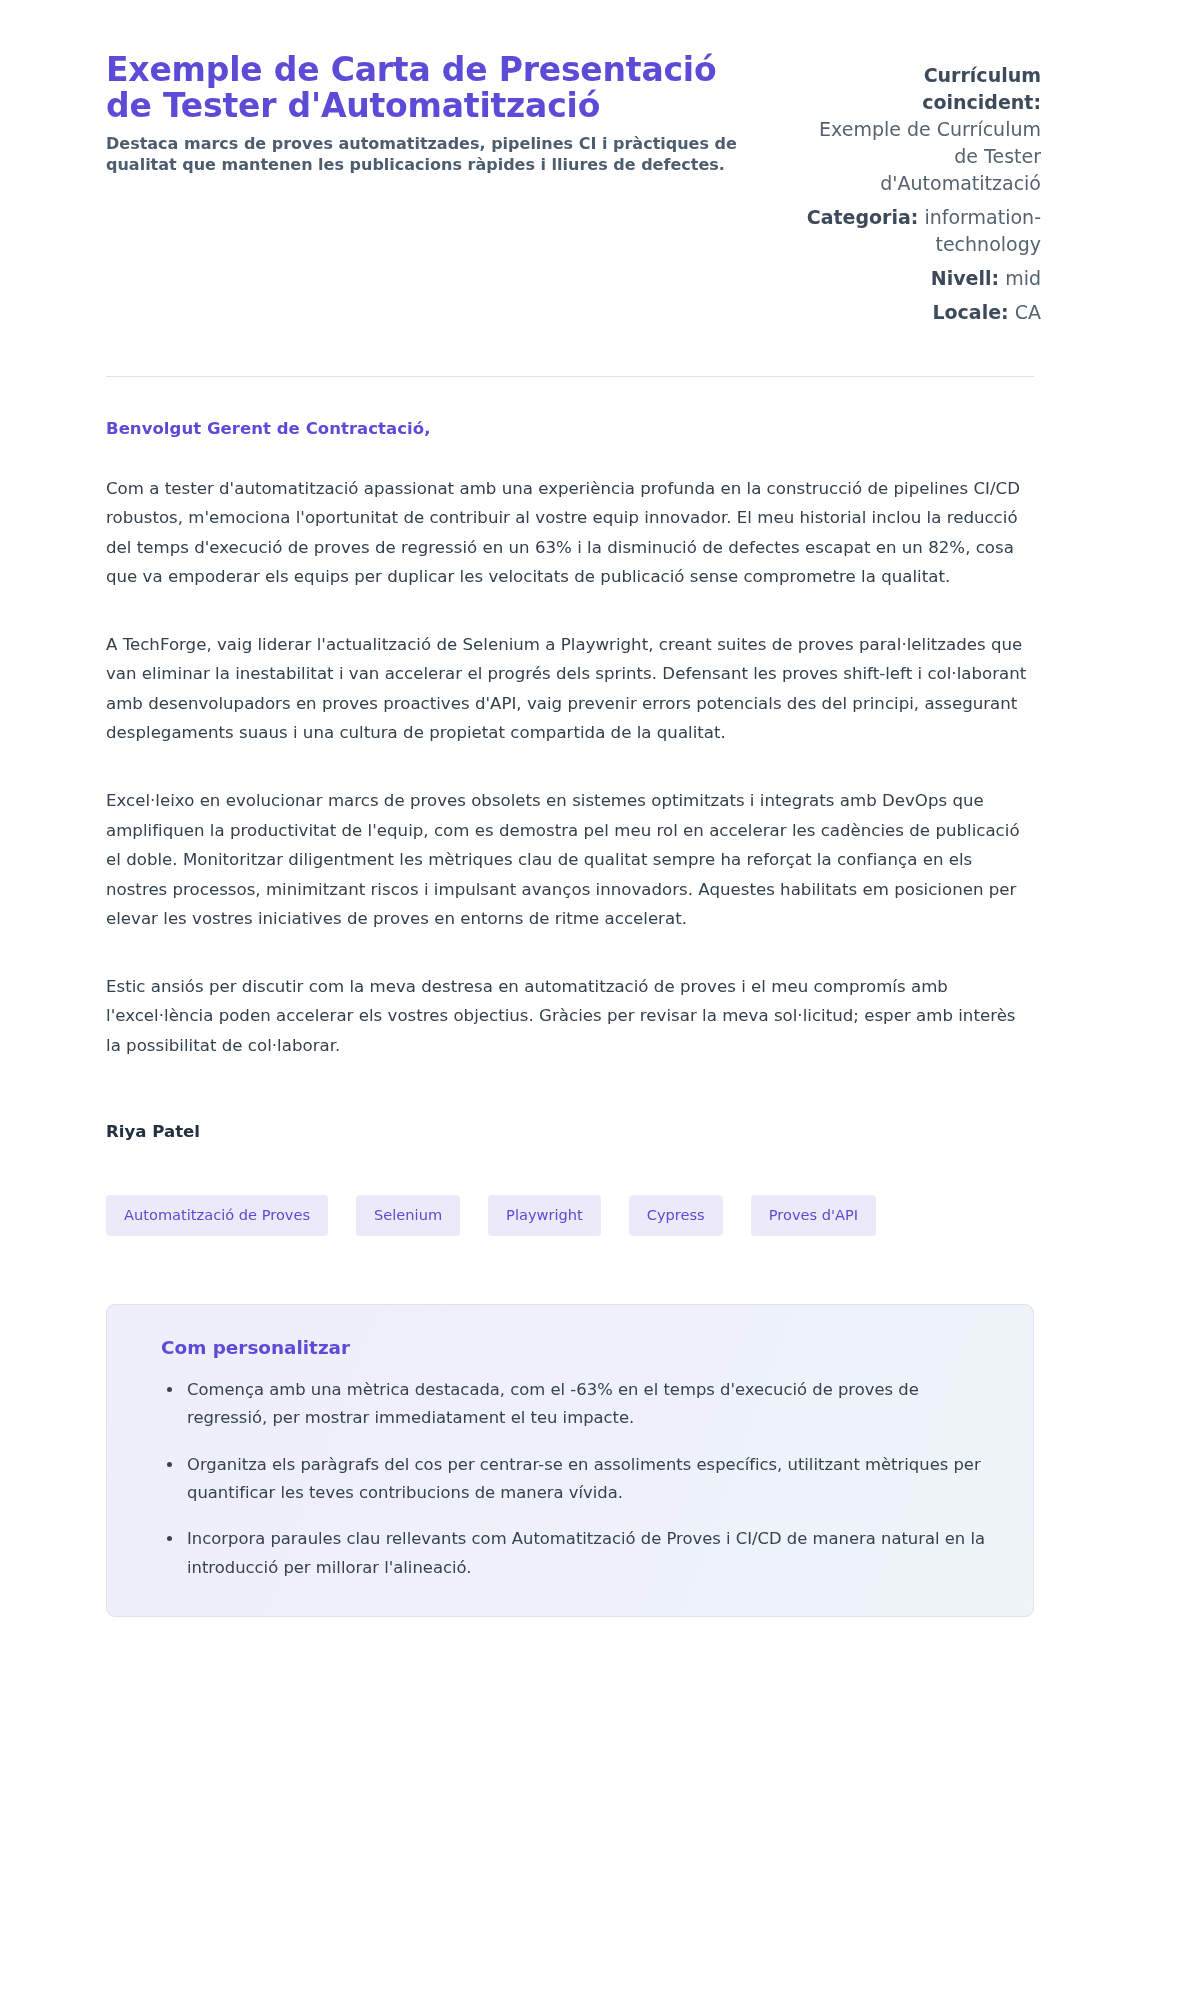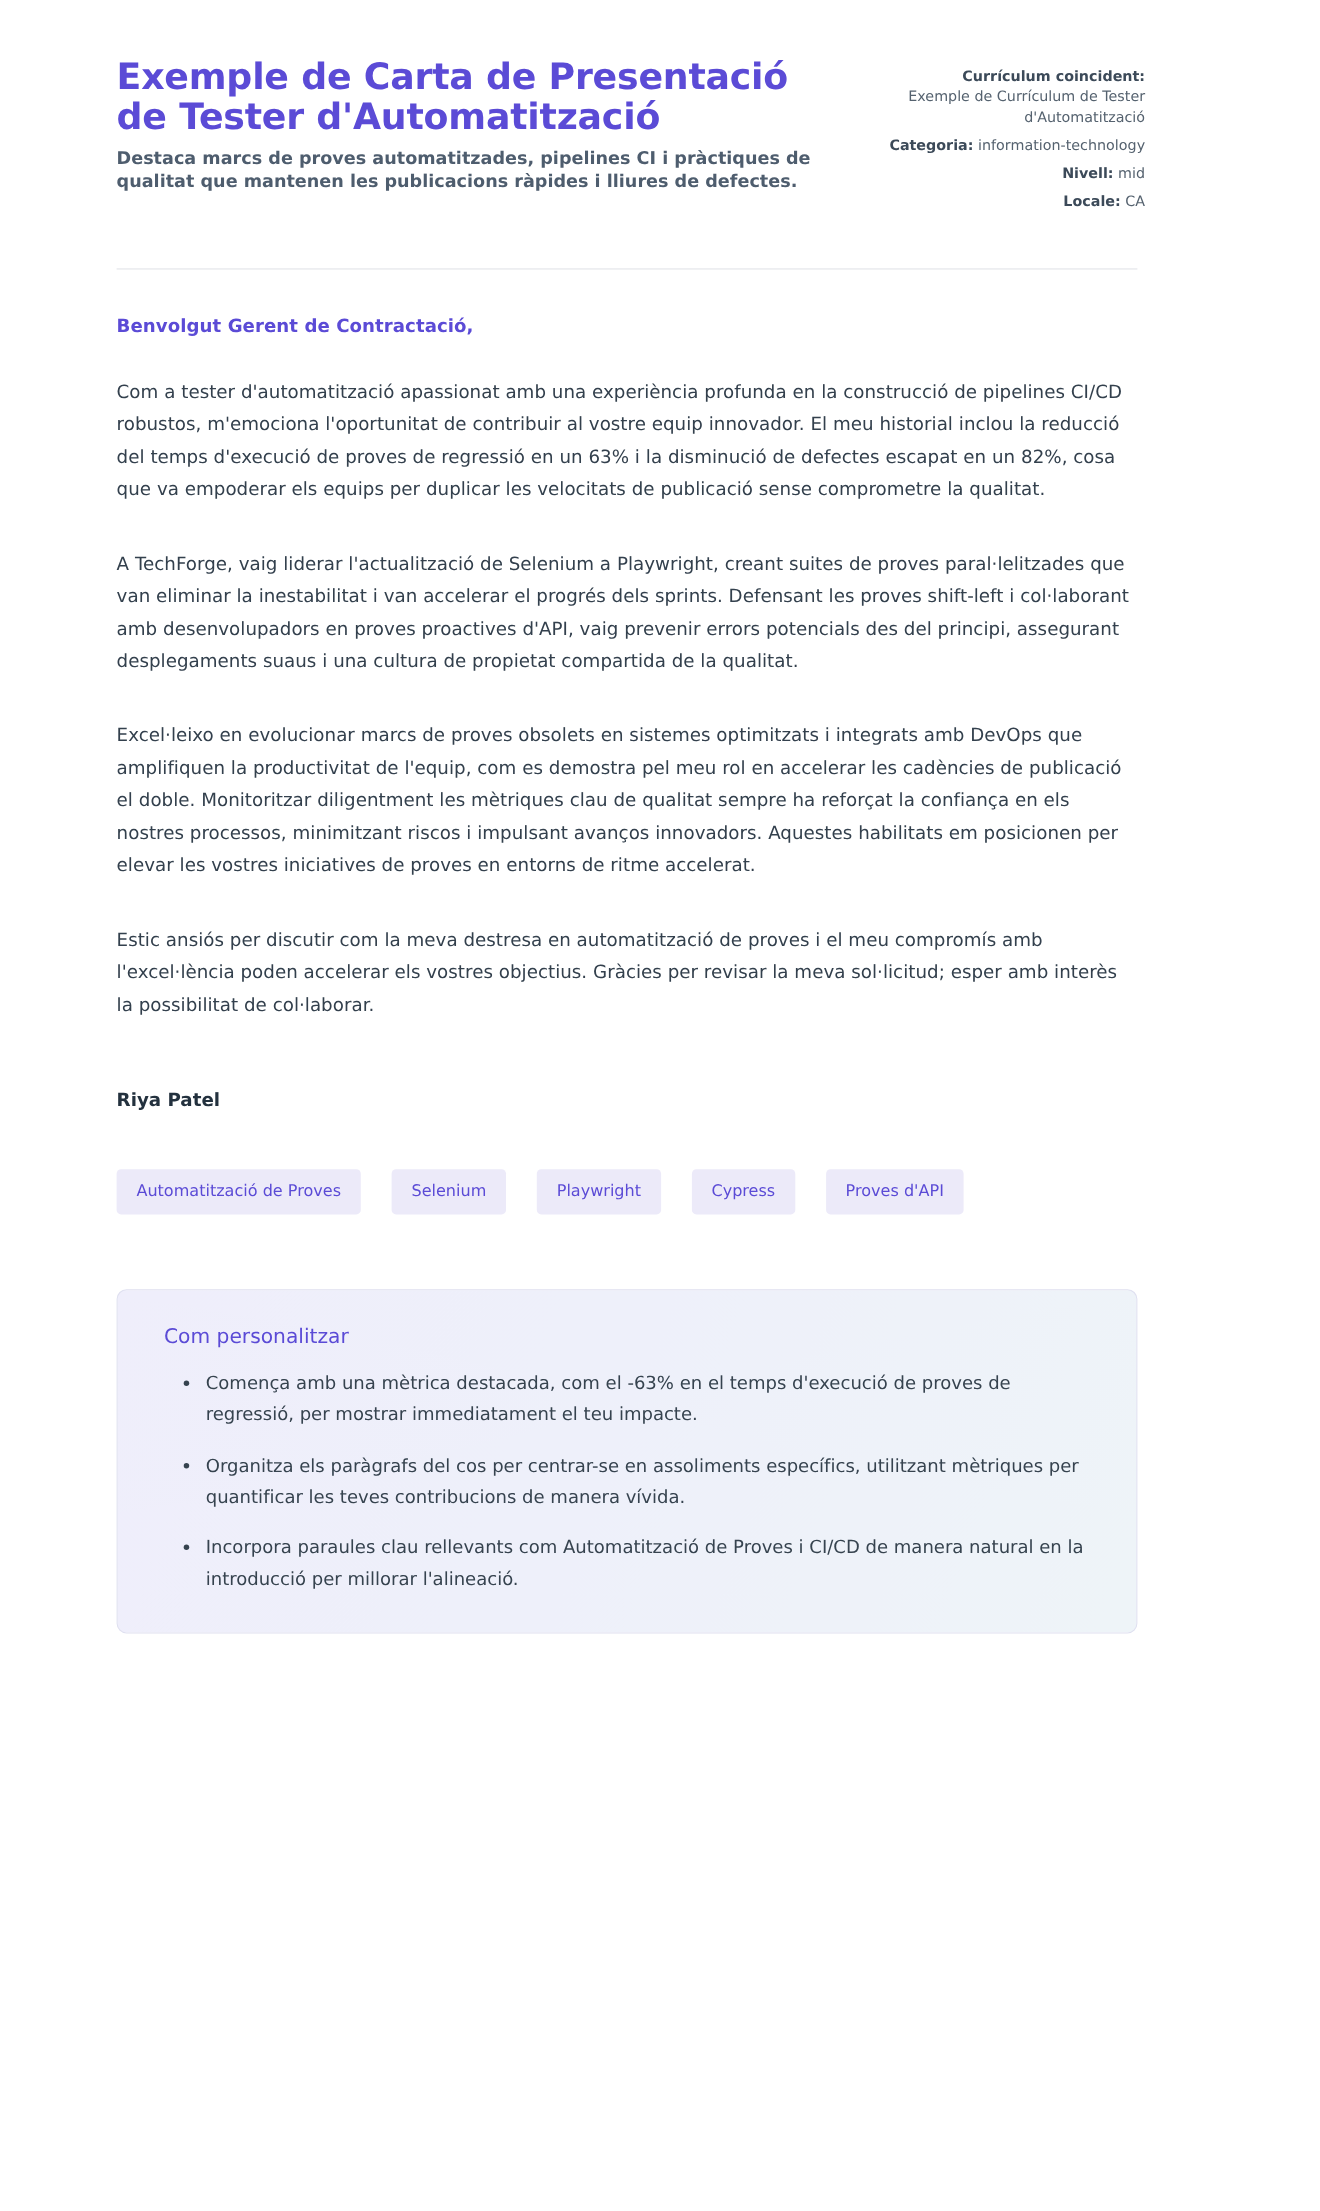--- a/index.html
+++ b/index.html
@@ -47,21 +47,21 @@
     line-height: 1.33;
     font-weight: 700;
     color: #4e5d6e;
     max-width: 655px;
   }
 
   .header-meta {
     flex: 0 0 auto;
     text-align: right;
     padding-top: 10px;
-    font-size: 13px;
+    font-size: 19px;
     line-height: 1.42;
     color: #53616f;
     max-width: 240px;
   }
   .meta-block { margin-bottom: 2px; }
   .meta-block.spaced { margin-top: 7px; }
   .meta-label {
     font-weight: 700;
     color: #3c4a59;
   }
@@ -130,23 +130,23 @@
   
   .callout {
     margin-top: 68px;
     margin-bottom: 60px;
     background: linear-gradient(110deg, #efeefb 0%, #eef0fa 45%, #eef4f8 100%);
     border: 1px solid #dfe0f0;
     border-radius: 9px;
     padding: 32px 38px 34px 38px;
   }
   .callout-title {
-    margin: 0 0 18px 4px;
+    margin: 0 0 18px 16px;
     font-size: 18.4px;
-    font-weight: 400;
+    font-weight: 700;
     color: #5b4bd6;
   }
   .callout-list {
     margin: 0;
     padding: 0 0 0 22px;
     list-style: none;
   }
   .callout-list li {
     position: relative;
     font-size: 16.4px;

